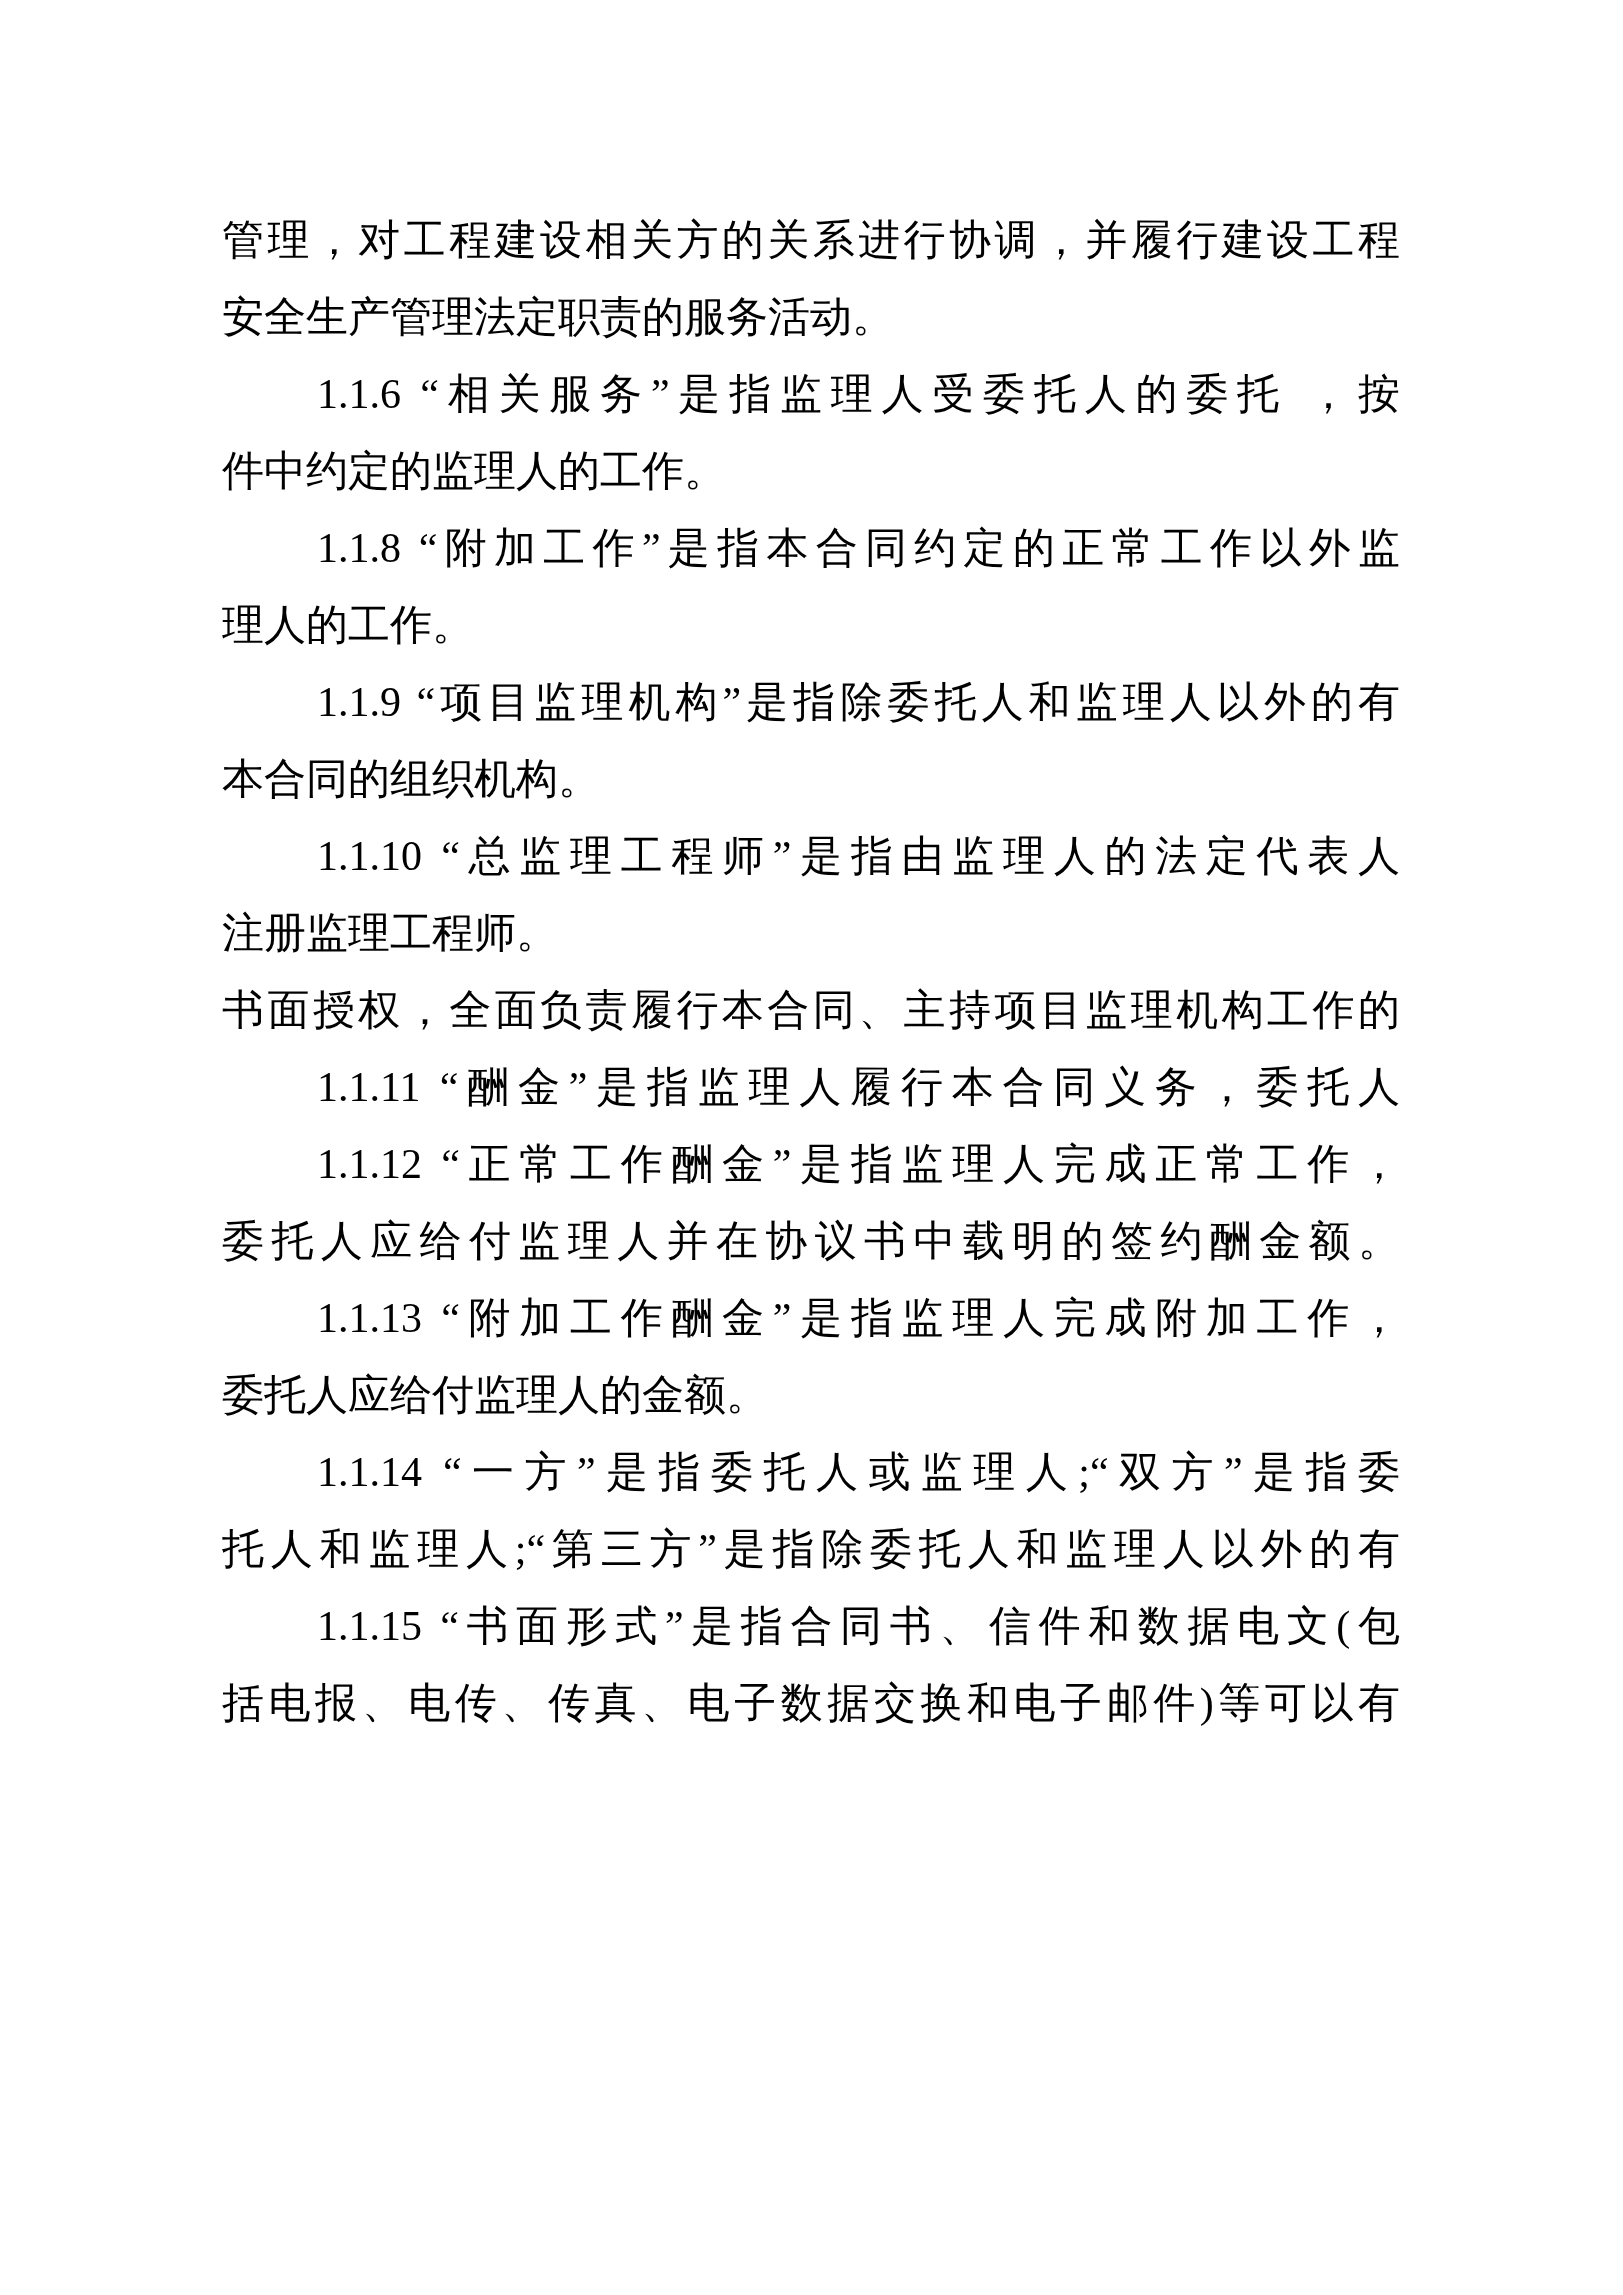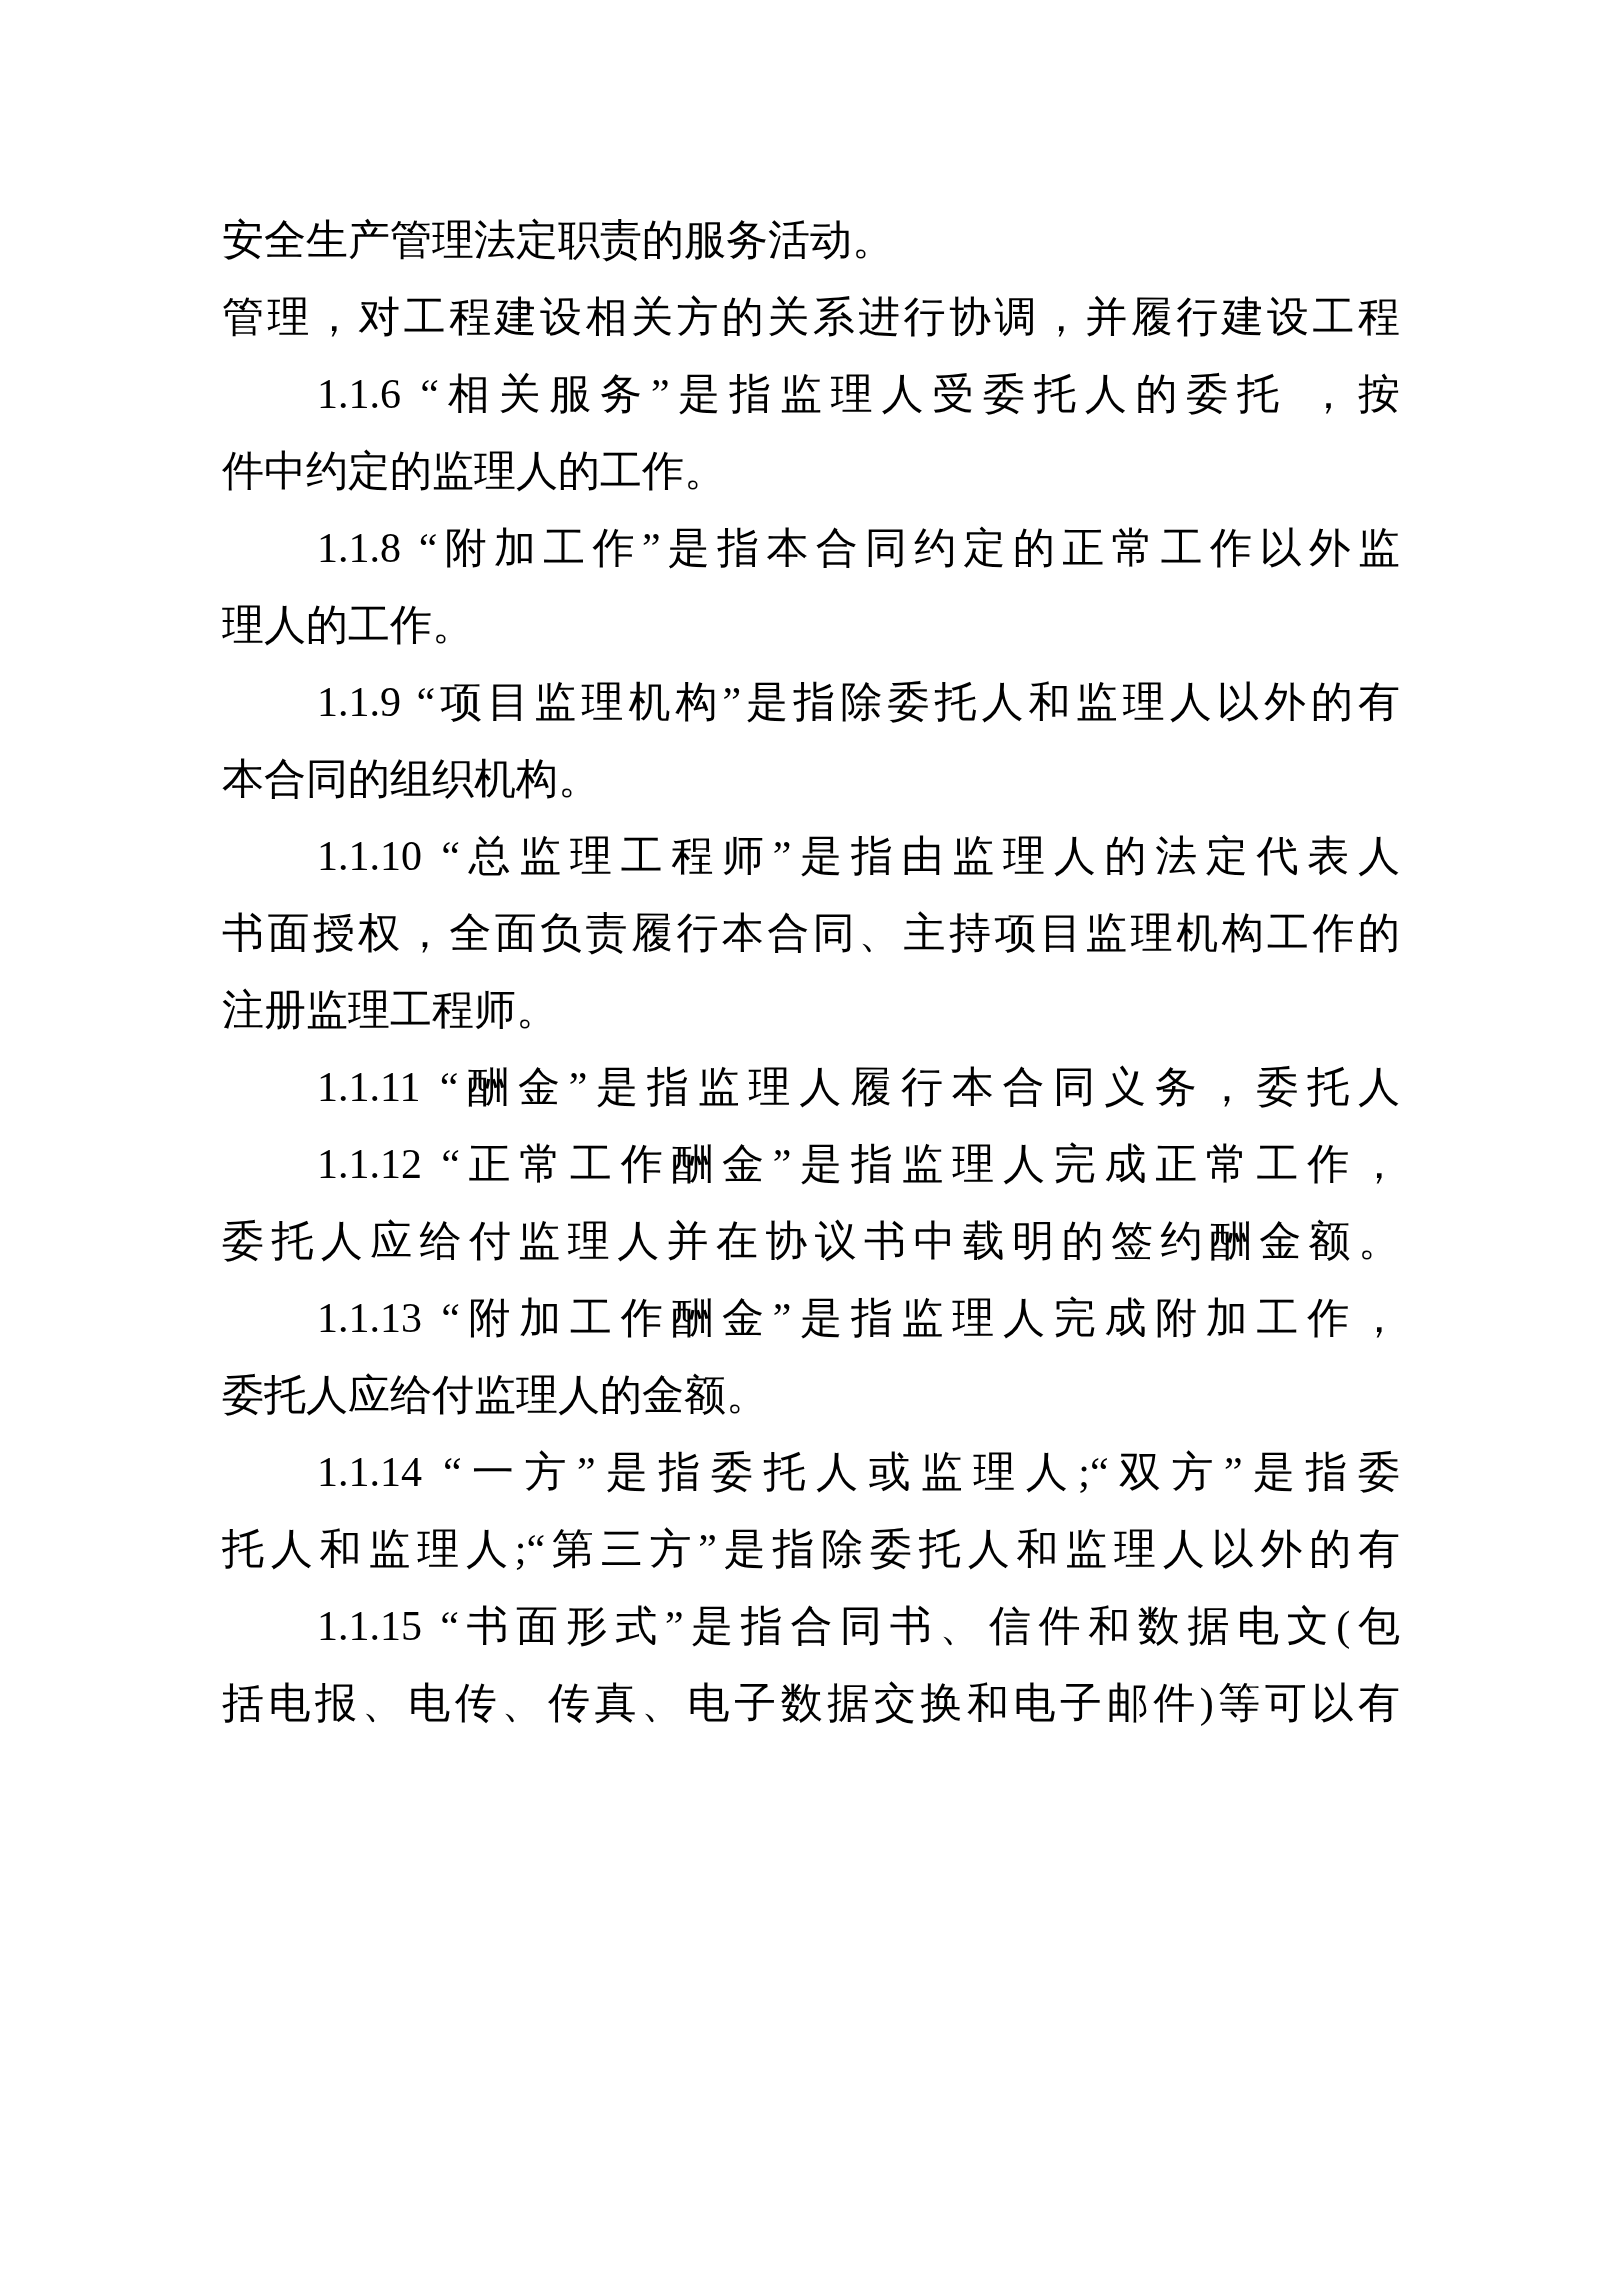--- a/index.html
+++ b/index.html
@@ -36,31 +36,31 @@
   }
   .line.indent {
     padding-left: 95px;
   }
 </style>
 </head>
 <body>
 
 <div class="page">
   <div class="content" id="document-body">
+      <div class="line fill">管理，对工程建设相关方的关系进行协调，并履行建设工程</div>
       <div class="line">安全生产管理法定职责的服务活动。</div>
-      <div class="line fill">管理，对工程建设相关方的关系进行协调，并履行建设工程</div>
       <div class="line indent fill">1.1.6 “相关服务”是指监理人受委托人的委托 ，按</div>
       <div class="line">件中约定的监理人的工作。</div>
       <div class="line indent fill">1.1.8 “附加工作”是指本合同约定的正常工作以外监</div>
       <div class="line">理人的工作。</div>
       <div class="line indent fill">1.1.9 “项目监理机构”是指除委托人和监理人以外的有</div>
       <div class="line">本合同的组织机构。</div>
       <div class="line indent fill">1.1.10 “总监理工程师”是指由监理人的法定代表人</div>
+      <div class="line">注册监理工程师。</div>
       <div class="line fill">书面授权，全面负责履行本合同、主持项目监理机构工作的</div>
-      <div class="line">注册监理工程师。</div>
       <div class="line indent fill">1.1.11 “酬金”是指监理人履行本合同义务，委托人</div>
       <div class="line indent fill">1.1.12 “正常工作酬金”是指监理人完成正常工作，</div>
       <div class="line fill">委托人应给付监理人并在协议书中载明的签约酬金额。</div>
       <div class="line indent fill">1.1.13 “附加工作酬金”是指监理人完成附加工作，</div>
       <div class="line">委托人应给付监理人的金额。</div>
       <div class="line indent fill">1.1.14 “一方”是指委托人或监理人;“双方”是指委</div>
       <div class="line fill">托人和监理人;“第三方”是指除委托人和监理人以外的有</div>
       <div class="line indent fill">1.1.15 “书面形式”是指合同书、信件和数据电文(包</div>
       <div class="line fill">括电报、电传、传真、电子数据交换和电子邮件)等可以有</div>
     </div>

